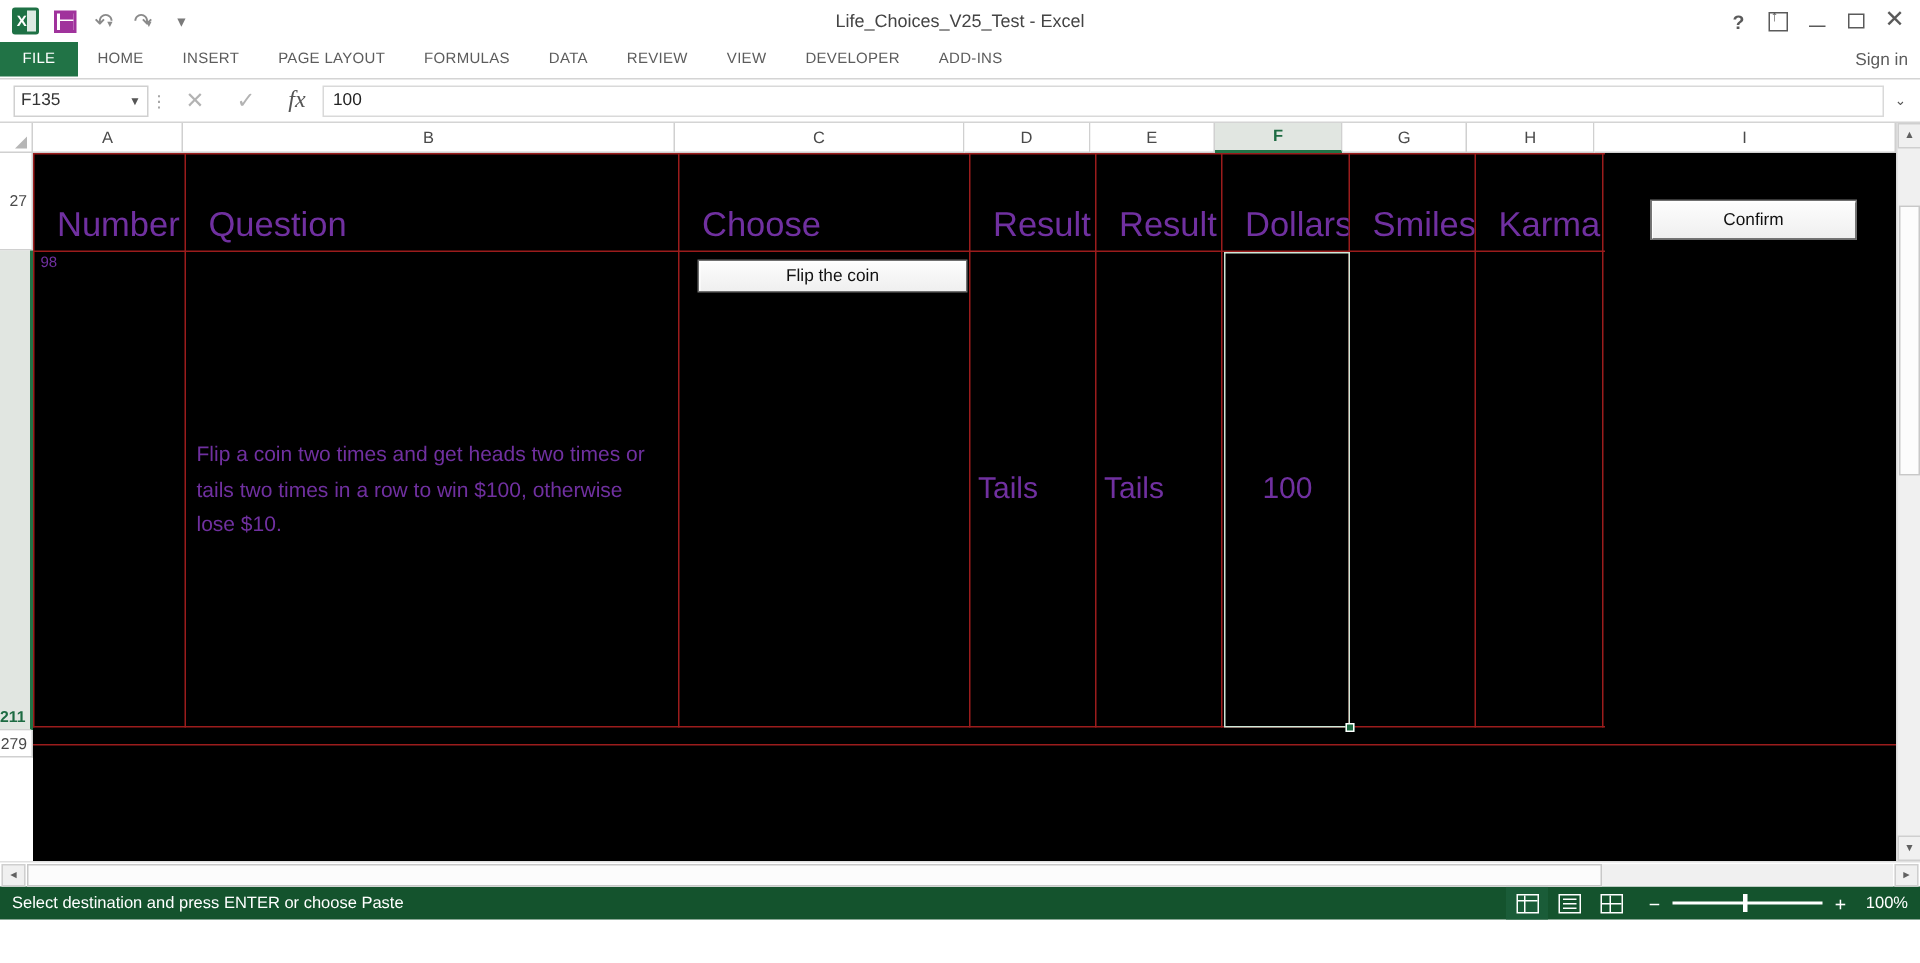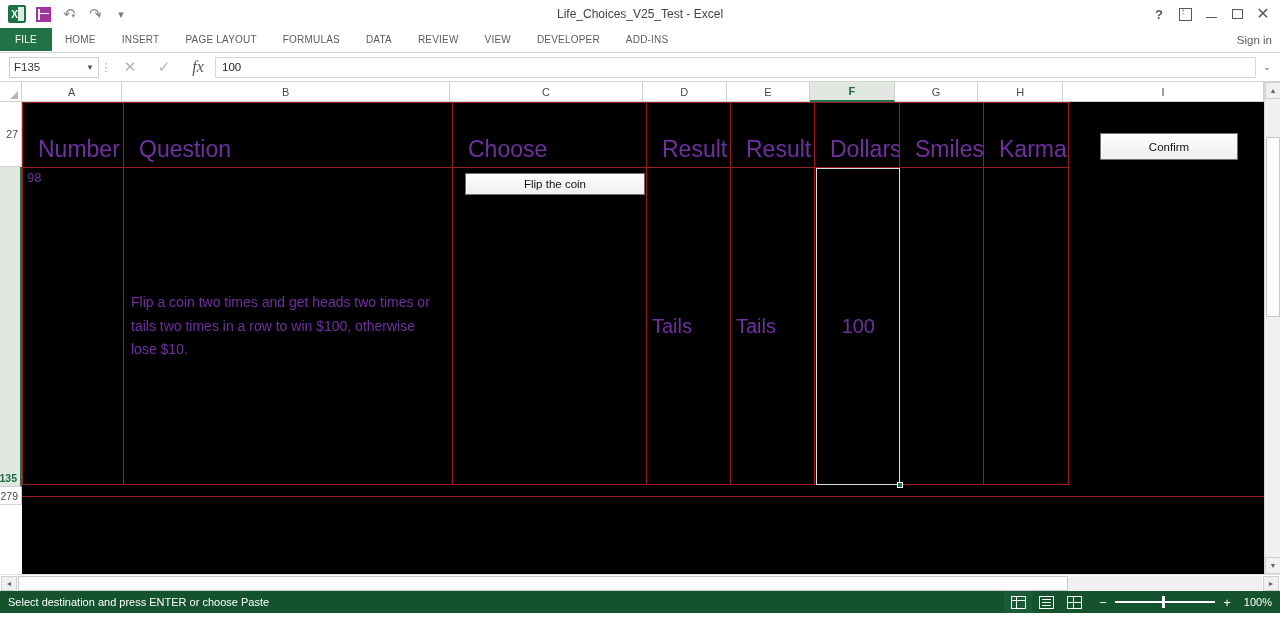--- a/index.html
+++ b/index.html
@@ -262,21 +262,21 @@
     align-items: center;
     padding-left: 2px;
   }
   .cell.num-right {
     font-size: 20px;
     align-items: center;
     justify-content: flex-end;
     padding-right: 24px;
   }
   .cell.small {
-    font-size: 13px;
+    font-size: 10px;
     align-items: flex-start;
     padding-left: 2px;
     padding-top: 1px;
   }
   .redline-h {
     position: absolute;
     height: 1px;
     background: #9b1c1c;
   }
   .redline-v {
@@ -493,21 +493,21 @@
     <div class="colhdr" style="width:84px">D</div>
     <div class="colhdr" style="width:84px">E</div>
     <div class="colhdr sel" style="width:85px">F</div>
     <div class="colhdr" style="width:84px">G</div>
     <div class="colhdr" style="width:85px">H</div>
     <div class="colhdr" style="width:202px">I</div>
   </div>
 
   <div class="rowhdr-col">
     <div class="rowhdr" style="height:65px">27</div>
-    <div class="rowhdr sel" style="height:320px;align-items:flex-end;padding-bottom:2px">135</div>
+    <div class="rowhdr sel" style="height:320px;align-items:flex-end;padding-bottom:2px">211</div>
     <div class="rowhdr" style="height:18px">279</div>
   </div>
 
   <div class="grid">
     <div class="gridband" style="height:385px"></div>
     <div class="gridband" style="top:385px;height:87px;width:1242px"></div>
 
     <div class="redline-h" style="left:0px;top:0px;width:1048px"></div>
     <div class="redline-h" style="left:0px;top:65px;width:1048px"></div>
     <div class="redline-h" style="left:0px;top:382px;width:1048px"></div>

